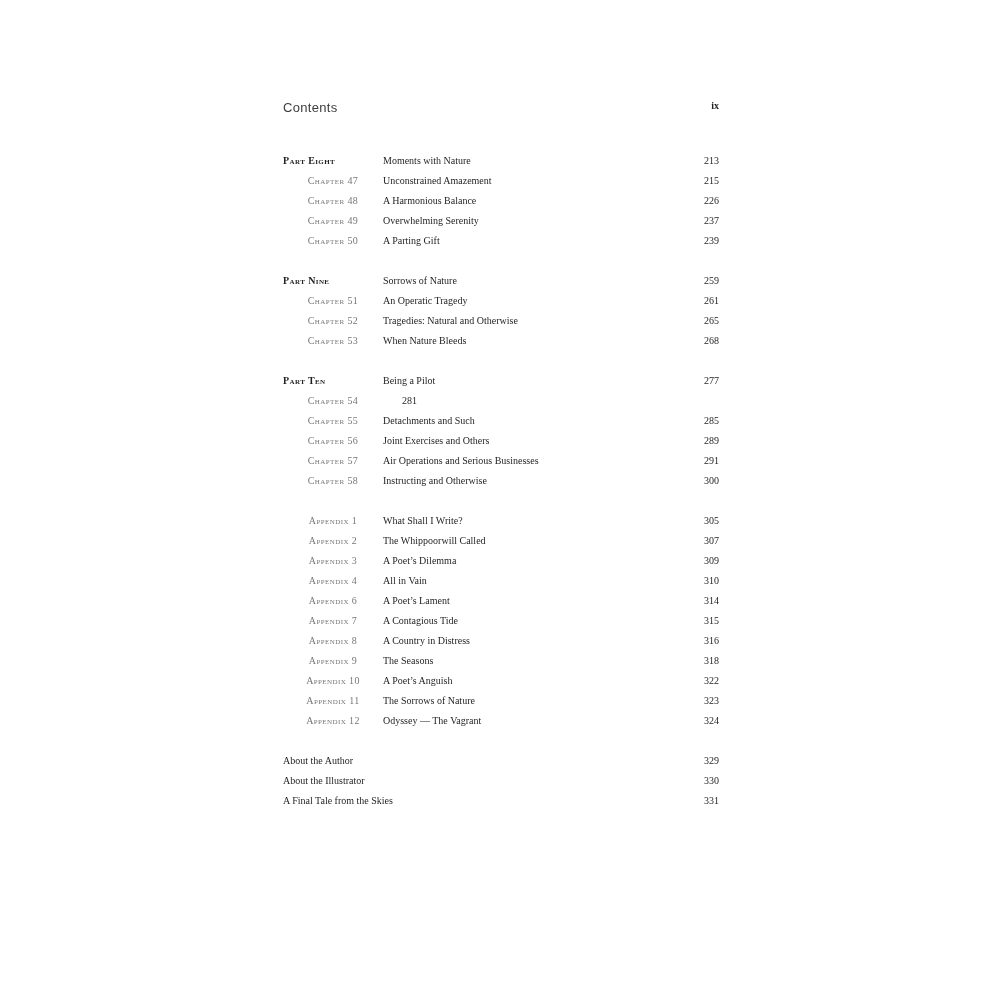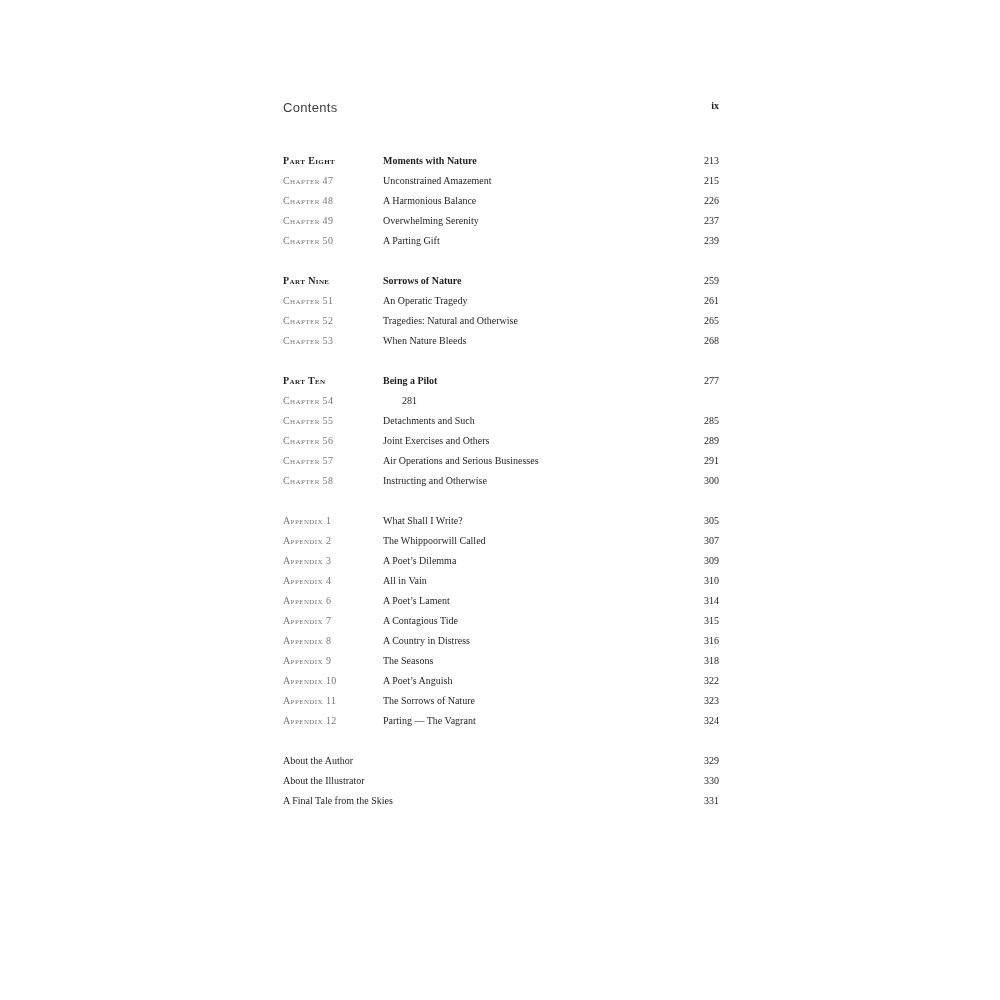--- a/index.html
+++ b/index.html
@@ -71,27 +71,28 @@
     text-align: right;
     min-width: 34px;
   }
   
   .row-part .entry-label {
     font-variant: small-caps;
     font-weight: bold;
     letter-spacing: 0.4px;
   }
   .row-part .entry-title {
-    font-weight: bold;
+    font-weight: normal;
   }
   
   .row-chapter .entry-label {
     font-variant: small-caps;
     color: var(--muted-label, #777777);
     letter-spacing: 0.4px;
+    text-align: center;
   }
   
   .row-appendices-head .entry-label {
     font-weight: bold;
   }
   .row-appendices-head .entry-title {
     font-weight: bold;
   }
 </style>
 </head>
@@ -229,21 +230,21 @@
     <span class="entry-title">A Poet’s Anguish</span>
     <span class="entry-page">322</span>
   </div>
         <div class="toc-row row-chapter">
     <span class="entry-label">Appendix 11</span>
     <span class="entry-title">The Sorrows of Nature</span>
     <span class="entry-page">323</span>
   </div>
         <div class="toc-row row-chapter">
     <span class="entry-label">Appendix 12</span>
-    <span class="entry-title">Parting — The Vagrant</span>
+    <span class="entry-title">Odyssey — The Vagrant</span>
     <span class="entry-page">324</span>
   </div>
       </div>
       <div class="toc-section">
         <div class="toc-row row-plain">
 
     <span class="entry-title">About the Author</span>
     <span class="entry-page">329</span>
   </div>
         <div class="toc-row row-plain">

